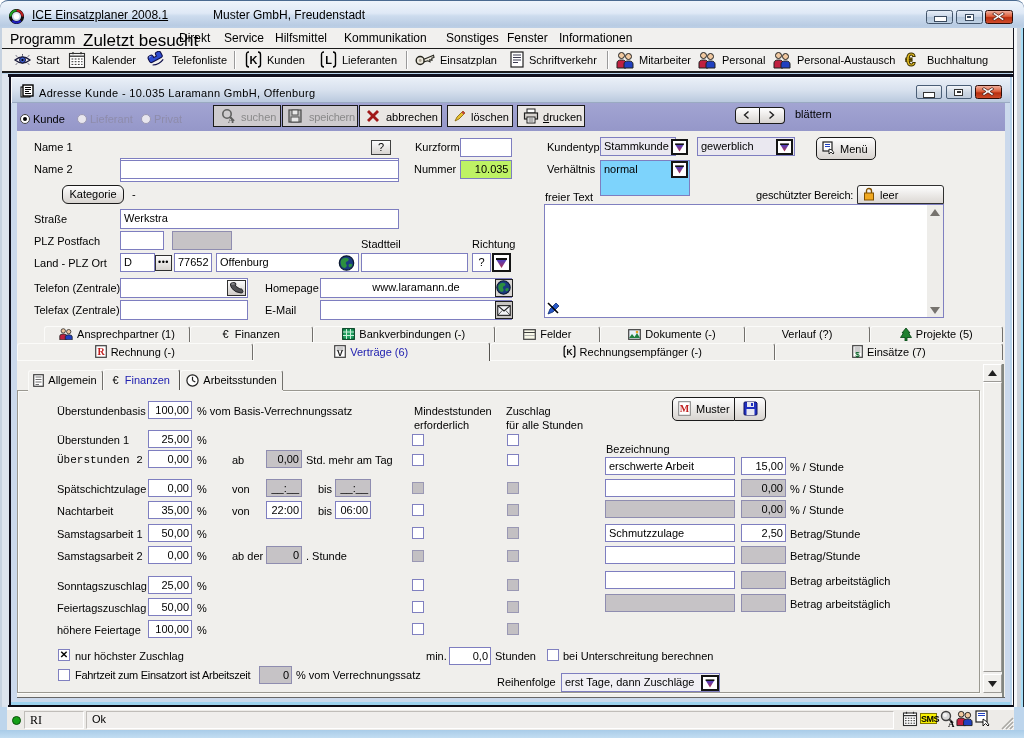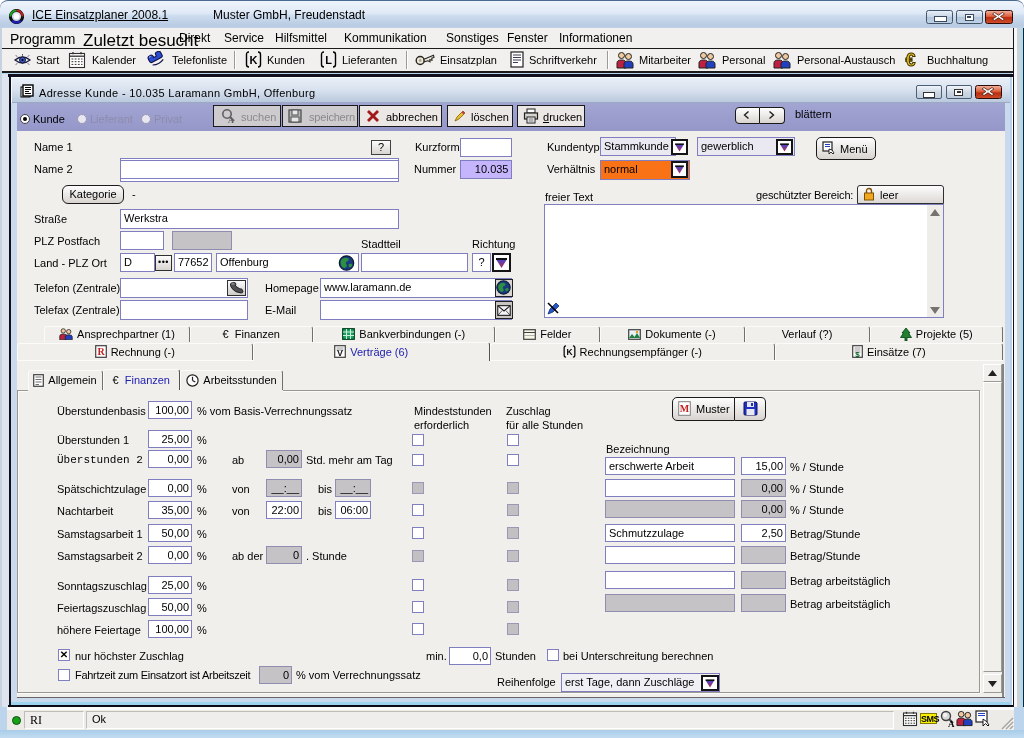--- a/index.html
+++ b/index.html
@@ -269,21 +269,21 @@
   <div id="form">
 
     <div class="lbl" style="left:34px;top:142px;">Name 1</div>
     <div class="inp" style="left:120px;top:138px;width:279px;height:24px;margin-top:20px;">Laramann GmbH</div>
     <div class="abs" style="left:371px;top:140px;width:20px;height:15px;background:linear-gradient(#fcfcfc,#d8d4d0);border:1px solid #404040;box-sizing:border-box;text-align:center;line-height:13px;font-size:11px;">?</div>
     <div class="lbl" style="left:415px;top:142px;">Kurzform</div>
     <div class="inp" style="left:459.5px;top:138px;width:52px;height:19px;"></div>
     <div class="lbl" style="left:34px;top:163.5px;">Name 2</div>
     <div class="inp" style="left:120px;top:159.5px;width:279px;height:19px;"></div>
     <div class="lbl" style="left:414px;top:163.5px;">Nummer</div>
-    <div class="inp num" style="left:459.5px;top:159.5px;width:52px;height:19px;background:#c4b5fd;">10.035</div>
+    <div class="inp num" style="left:459.5px;top:159.5px;width:52px;height:19px;background:#bef264;">10.035</div>
 
     <div class="abs" style="left:62px;top:185px;width:62px;height:19px;background:linear-gradient(#fdfdfd,#d8d4d0);border:1.5px solid #1a1a1a;border-radius:6px;box-sizing:border-box;text-align:center;line-height:16px;font-size:11px;">Kategorie</div>
     <div class="lbl" style="left:132px;top:189px;">-</div>
 
     <div class="lbl" style="left:34px;top:213.5px;">Straße</div>
     <div class="inp" style="left:120px;top:209px;width:279px;height:19.5px;">Werkstra</div>
 
     <div class="lbl" style="left:34px;top:235.5px;">PLZ Postfach</div>
     <div class="inp" style="left:120px;top:231px;width:44px;height:19px;"></div>
     <div class="inp gr" style="left:172px;top:231px;width:60px;height:19px;"></div>
@@ -316,21 +316,21 @@
     </div>
 
     <div class="lbl" style="left:34px;top:283px;">Telefon (Zentrale)</div>
     <div class="inp" style="left:120px;top:278px;width:128px;height:19.5px;"></div>
     <div class="abs" style="left:227px;top:280px;width:19px;height:16px;background:linear-gradient(#fcfcfc,#d0ccc8);border:1px solid #303030;box-sizing:border-box;"></div>
     <svg class="abs" style="left:229px;top:281px" width="15" height="13" viewBox="0 0 15 13">
       <path d="M1.5 4 Q1 2.5 2.5 2 L5.5 1.5 Q7 1.7 6.8 3.2 L6.5 5 L11 8 Q12.5 7.5 13.2 8.5 L14 10.5 Q14 12 12 12 Q6 11.5 3 7.5 Q1.8 5.8 1.5 4Z" fill="#505054" stroke="#18181c" stroke-width="0.9"></path>
       <path d="M2.5 3.2 Q4 2.6 5.5 3" fill="none" stroke="#c8c8cc" stroke-width="0.8"></path>
     </svg>
     <div class="lbl" style="left:265px;top:283px;">Homepage</div>
-    <div class="inp" style="left:320px;top:278px;width:192px;height:19.5px;">www.laramann.de</div>
+    <div class="inp" style="left:320px;top:278px;width:192px;height:19.5px;text-align:center;">www.laramann.de</div>
     <div class="abs" style="left:494.5px;top:278.5px;width:18px;height:18.5px;background:#d8d5d2;border:1.5px solid #202020;box-sizing:border-box;"></div>
     <svg class="abs" style="left:496px;top:280px" width="15" height="15" viewBox="0 0 17 17">
       <circle cx="8.5" cy="8.5" r="7.6" fill="#1a3a80" stroke="#0a1830" stroke-width="1.2"></circle>
       <path d="M3 5.5 Q6 2.5 9 3.5 Q12 4.5 10 6.5 Q7 7.5 8 9.5 Q10 11.5 7 13.5 Q4 13.5 3 10.5 Q2 7.5 3 5.5Z" fill="#2c9040"></path>
       <path d="M11 9.5 Q14 8.5 14.5 10.5 Q13 13.5 11 12.5 Q10 10.5 11 9.5Z" fill="#2c9040"></path>
     </svg>
 
     <div class="lbl" style="left:34px;top:305px;">Telefax (Zentrale)</div>
     <div class="inp" style="left:120px;top:300px;width:128px;height:19.5px;"></div>
     <div class="lbl" style="left:265px;top:305px;">E-Mail</div>
@@ -359,21 +359,21 @@
     </div>
     <div class="abs" style="left:816px;top:137px;width:60px;height:23px;background:linear-gradient(#fdfdfd,#d8d4d0);border:1.5px solid #1a1a1a;border-radius:5px;box-sizing:border-box;"></div>
     <svg class="abs" style="left:822px;top:141px" width="13" height="14" viewBox="0 0 13 14">
       <rect x="1" y="1" width="9" height="9" fill="#fff" stroke="#202020" stroke-width="1.2"></rect>
       <line x1="3" y1="3.5" x2="8" y2="3.5" stroke="#2040c0" stroke-width="1"></line>
       <line x1="3" y1="5.5" x2="8" y2="5.5" stroke="#2040c0" stroke-width="1"></line>
       <path d="M7 8 L7 13 L9 11 L11 13 L12 12 L10 9Z" fill="#fff" stroke="#000" stroke-width="0.8"></path>
     </svg>
     <div class="lbl" style="left:840px;top:144px;">Menü</div>
     <div class="lbl" style="left:547px;top:164px;">Verhältnis</div>
-    <div class="inp" style="left:600px;top:160px;width:90px;height:20px;background:#f97316;">normal</div>
+    <div class="inp" style="left:600px;top:160px;width:90px;height:36px;background:#7dd3fc;">normal</div>
     <div class="dd-arrow" style="left:671px;top:161px;width:17px;height:16.5px;">
       <svg width="13" height="12" viewBox="0 0 15 15" style="display:block">
         <rect x="2" y="3" width="11" height="2" fill="#101010"></rect>
         <path d="M2.5 5 L12.5 5 L7.5 13Z" fill="url(#tri1)"></path>
       </svg>
     </div>
     <div class="lbl" style="left:545px;top:192px;">freier Text</div>
     <div class="lbl" style="left:756px;top:190px;letter-spacing:-0.15px;">geschützter Bereich:</div>
     <div class="abs" style="left:857px;top:185px;width:87px;height:19px;background:linear-gradient(#fdfdfd,#dcd8d4);border:1px solid #303030;border-radius:3px 3px 0 0;box-sizing:border-box;"></div>
     <svg class="abs" style="left:863px;top:187px" width="12" height="14" viewBox="0 0 12 14">

